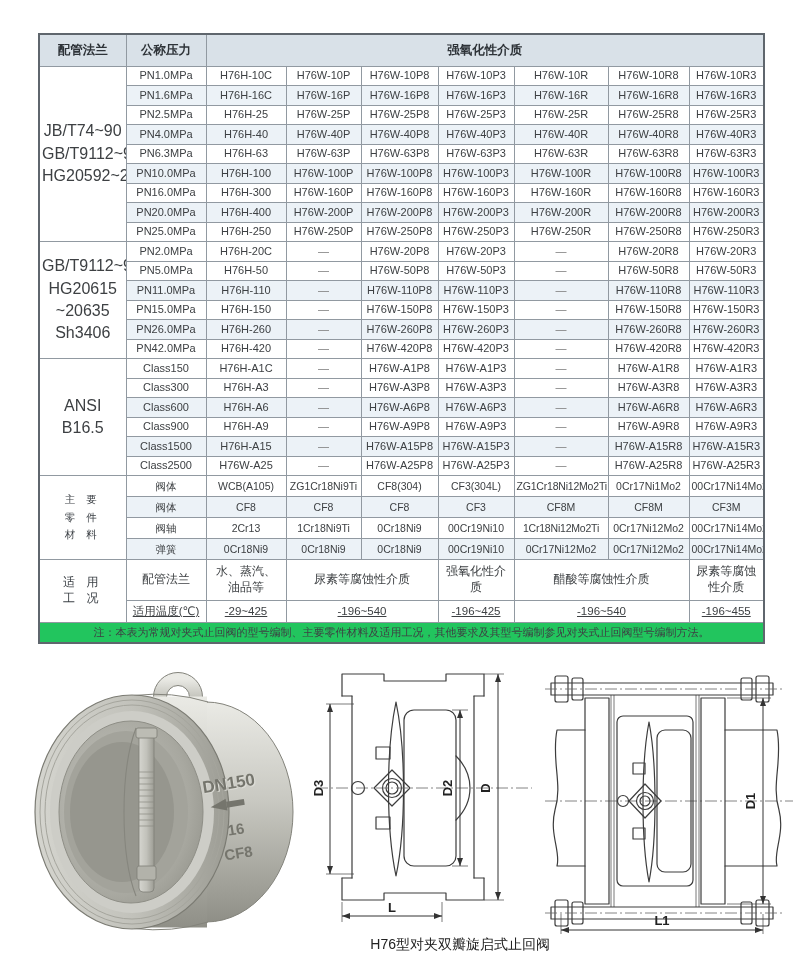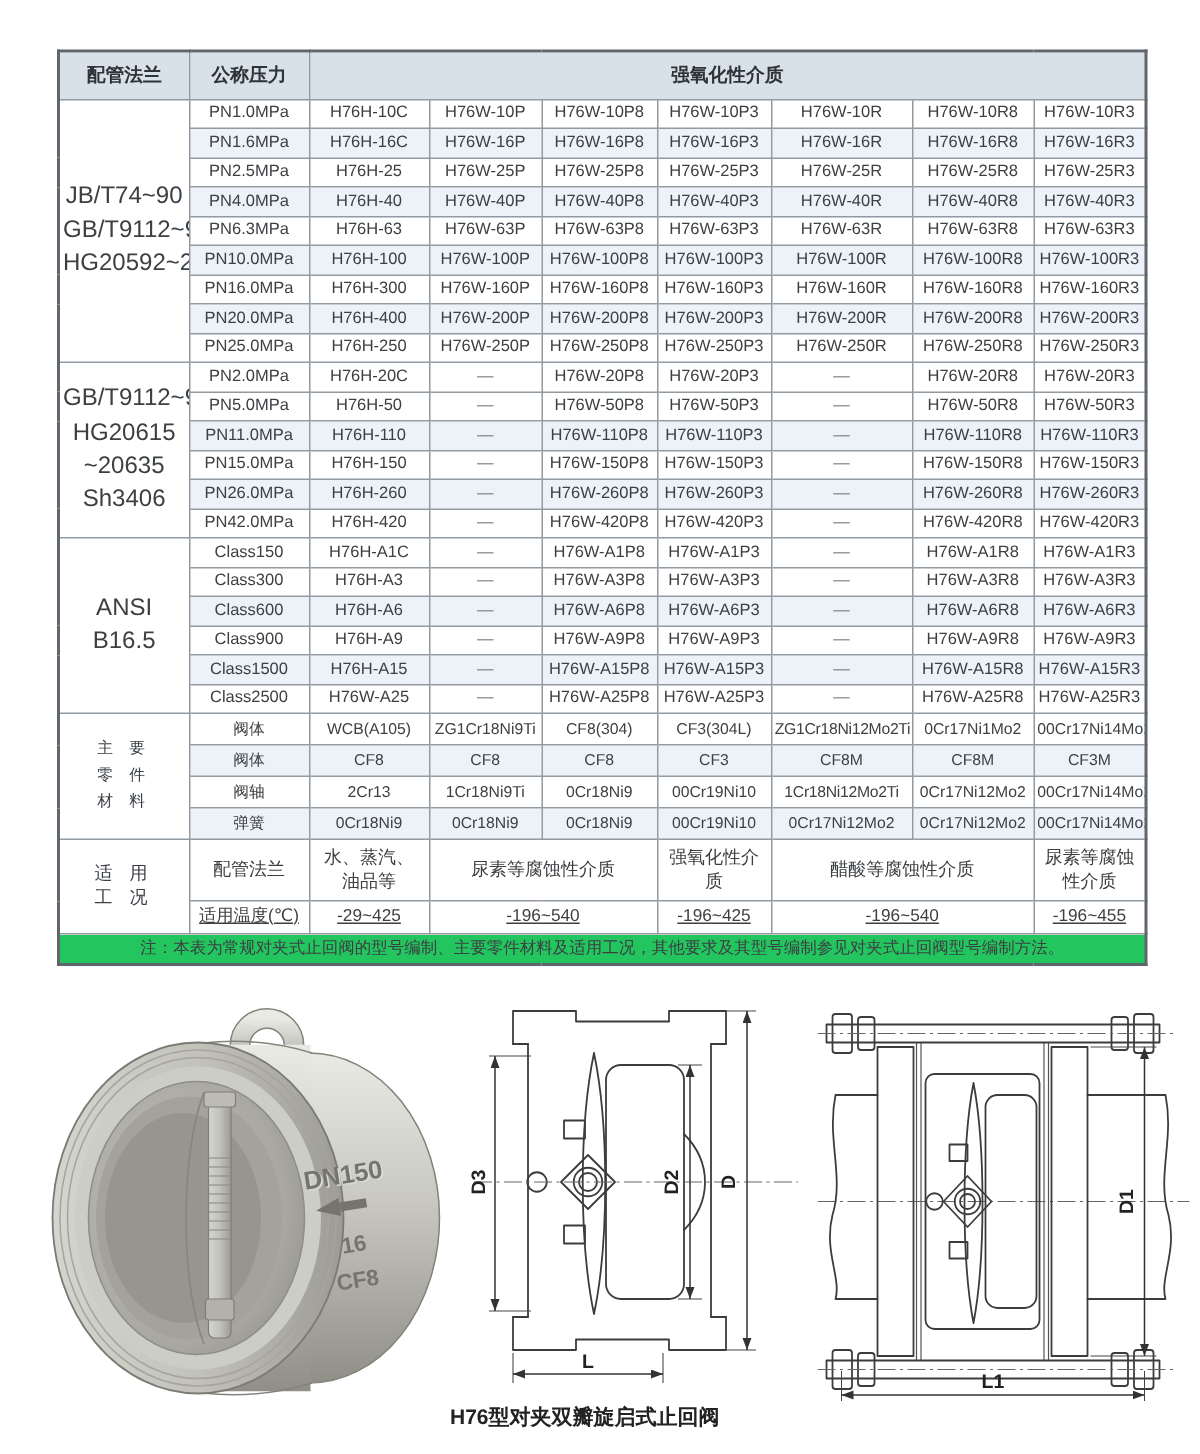--- a/index.html
+++ b/index.html
@@ -22,22 +22,22 @@
   td.tight { font-size:9px; letter-spacing:-0.2px; }
   td.side-label { background:#fff !important; font-size:12px; letter-spacing:4px; line-height:1.7; color:#3a3f44; }
   tr.medium-row td { height:41px; font-size:12px; line-height:1.3; padding:0 4px; }
   tr.temp-row td { height:22px; font-size:11.5px;text-decoration:underline; }
   tr.note-row td { height:20px; font-size:11px; background:#22c55e; }
   td.dash { color:#7a7a7a; }
   .figures svg { position:absolute; }
   #fig-photo { left:20px; top:670px; }
   #fig-section { left:302px; top:668px; }
   #fig-installed { left:545px; top:664px; }
-  .caption { position:absolute; left:300px; top:936px; width:250px; text-align:left;
-    font-size:14px; font-weight:bold; color:#222; }
+  .caption { position:absolute; left:300px; top:936px; width:250px; text-align:right;
+    font-size:14px; font-weight:normal; color:#222; }
   
   .ln { stroke:#3c3c3c; stroke-width:1.2; fill:none; stroke-linejoin:round; stroke-linecap:round; }
   .thin { stroke:#555; stroke-width:0.8; fill:none; }
   .cl { stroke:#666; stroke-width:0.8; fill:none; stroke-dasharray:12 3 2 3; }
   .dim { stroke:#333; stroke-width:1; fill:none; }
   .ext { stroke:#444; stroke-width:0.7; fill:none; }
   .dimlabel { font:bold 13px "Liberation Sans","DejaVu Sans",sans-serif; fill:#222; }
 </style>
 </head>
 <body>

